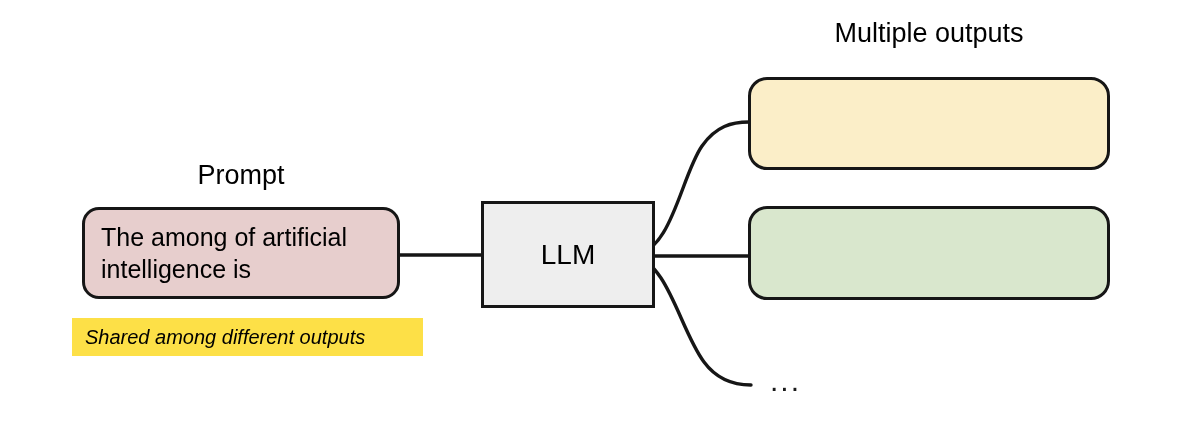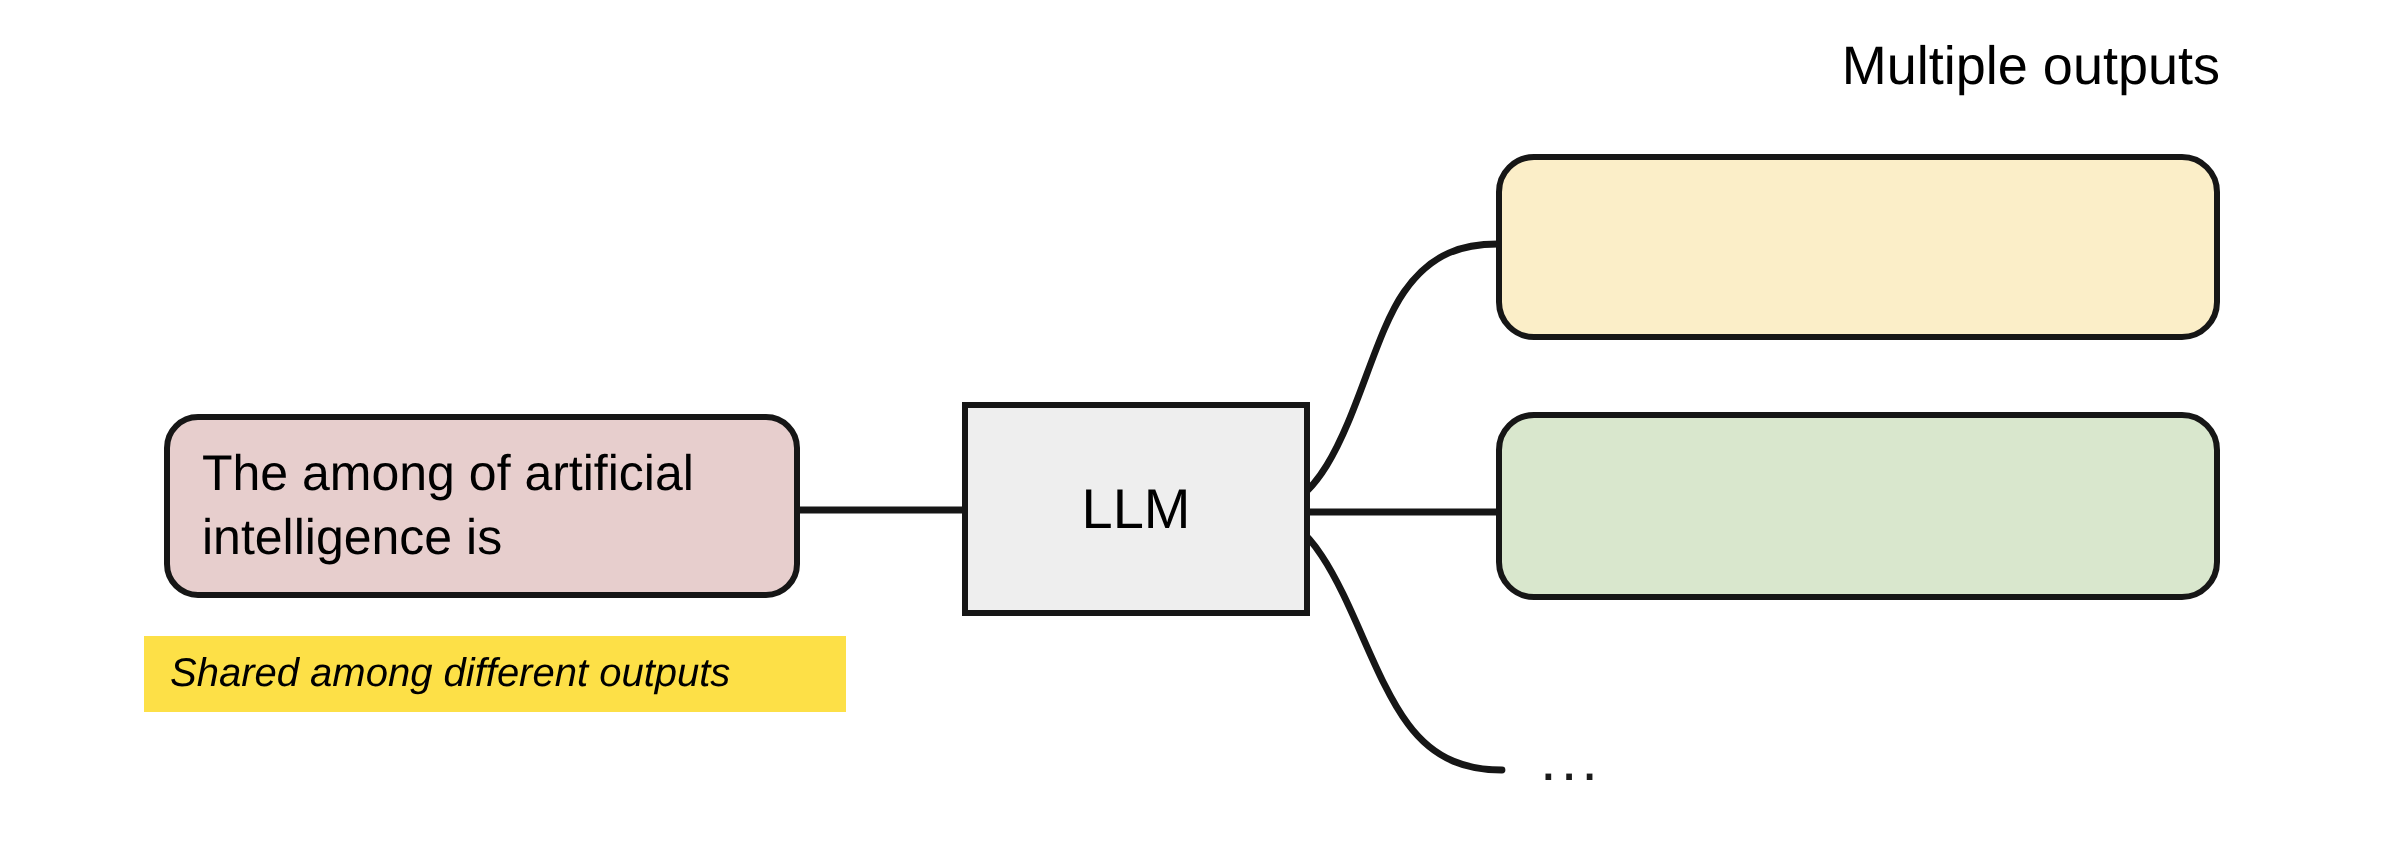--- a/index.html
+++ b/index.html
@@ -38,21 +38,20 @@
   }
   #prompt-label {
     left: 82px;
     top: 160px;
     width: 318px;
   }
   #outputs-label {
     left: 748px;
     top: 18px;
     width: 362px;
-    text-align: right;
   }
 
   
   .node {
     position: absolute;
     box-sizing: border-box;
     border: 3px solid #161616;
     display: flex;
     align-items: center;
   }
@@ -142,20 +141,21 @@
       <path d="M 400 255 L 483 255"></path>
 
       <path d="M 633 256 C 672 252, 681 176, 702 146 C 716 126, 732 122, 749 122"></path>
 
       <path d="M 633 256 L 749 256"></path>
 
       <path d="M 633 256 C 668 262, 680 330, 704 362 C 718 381, 735 385, 751 385"></path>
     </g>
   </svg>
 
+  <div class="caption" id="prompt-label">Prompt</div>
 
   <div class="caption" id="outputs-label">Multiple outputs</div>
 
   <div class="node" id="prompt-box">
     <span id="prompt-text">The among of artificial intelligence is</span>
   </div>
 
   <div id="shared-banner">
     <span id="shared-banner-text">Shared among different outputs</span>
   </div>

